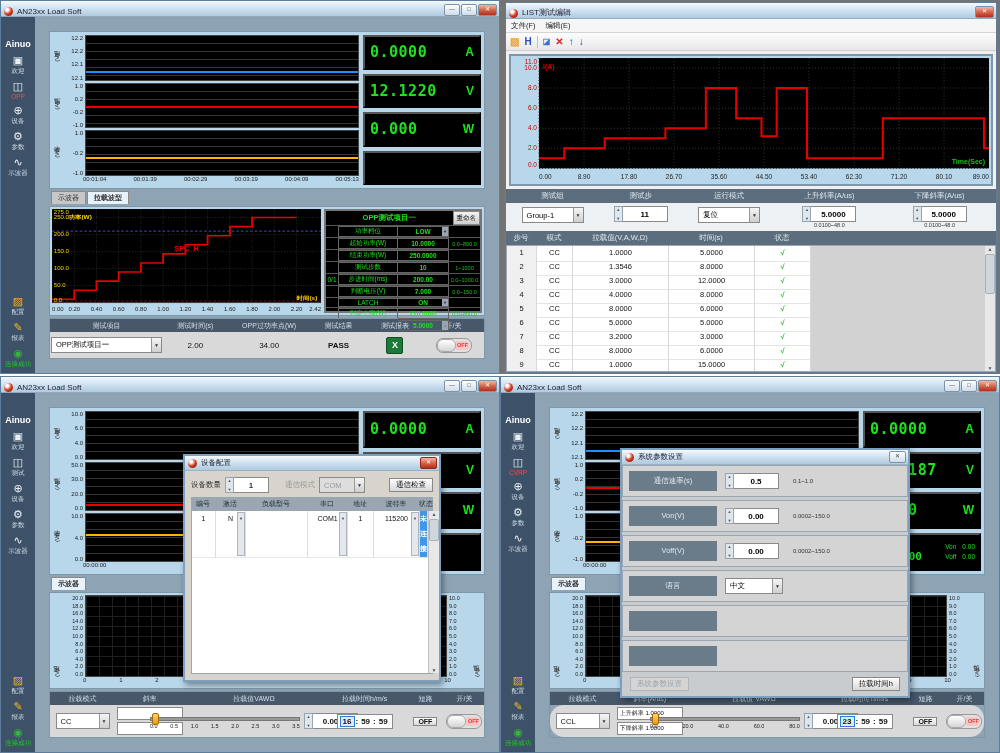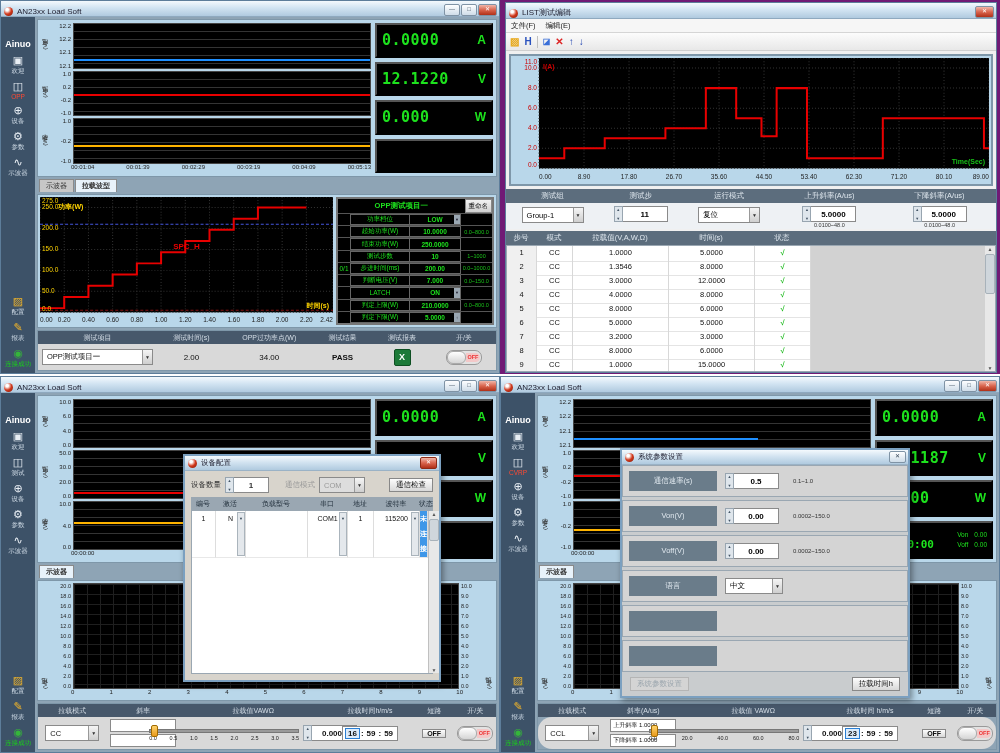--- a/index.html
+++ b/index.html
@@ -18,21 +18,21 @@
   .brand{color:#fff;font-weight:bold;font-size:9px;padding:2px 0 5px;margin-top:18px;}
   .side-item{display:flex;flex-direction:column;align-items:center;margin-bottom:4px;cursor:pointer;}
   .side-icon{font-size:11px;line-height:12px;color:#e8eef4;}
   .side-icon.gold{color:#f0b429;}
   .side-icon.green{color:#35b53a;}
   .side-label{margin-top:1px;}
   .side-label.accent{color:#ff4a33;}
   .side-label.green{color:#19d219;}
   .side-spacer{flex:1;}
   
-  .content{flex:1;display:flex;flex-direction:column;padding:2px;gap:2px;min-width:0;}
+  .content{flex:1;display:flex;flex-direction:column;padding:14px;gap:2px;min-width:0;}
   .panel{background:#b9d7ea;border:1px solid #7e97a9;}
   .scope-panel{display:flex;padding:3px;gap:4px;}
   .scope-left{flex:1;display:flex;flex-direction:column;min-width:0;}
   .strip{display:flex;flex:1;min-height:0;}
   .strip-axis{writing-mode:vertical-rl;transform:rotate(180deg);font-size:6px;color:#333;text-align:center;width:8px;}
   .strip-ticks{width:22px;display:flex;flex-direction:column;justify-content:space-between;align-items:flex-end;font-size:6px;color:#222;padding-right:2px;}
   .strip-chart{flex:1;position:relative;background-color:#000;background-image:repeating-linear-gradient(to bottom,transparent 0 7px,#343434 7px 8px);border:1px solid #444;}
   .strip-line{position:absolute;left:0;height:2px;width:100%;}
   .xticks{display:flex;justify-content:space-between;font-size:6px;color:#222;padding-left:30px;height:9px;}
   .readings{width:118px;display:flex;flex-direction:column;gap:4px;flex:0 0 auto;}
@@ -400,21 +400,21 @@
                   <span class="knob"></span>
                   <span class="toggle-label">OFF</span>
                 </span>
             </div>
           </div>
         </div>
       </div>
     </div>
   </section>
 
-  <section class="quad" style="left:500px;top:0;height:374px;background:#701a75;">
+  <section class="quad" style="left:500px;top:0;height:374px;background:#737373;">
     <div class="list-win">
       <div class="titlebar">
         <span class="app-icon"></span>
         <span>LIST测试编辑</span>
         <span class="win-btns">
             <span class="win-btn close">✕</span>
           </span>
       </div>
       <div class="menubar">
         <span>文件(F)</span>

